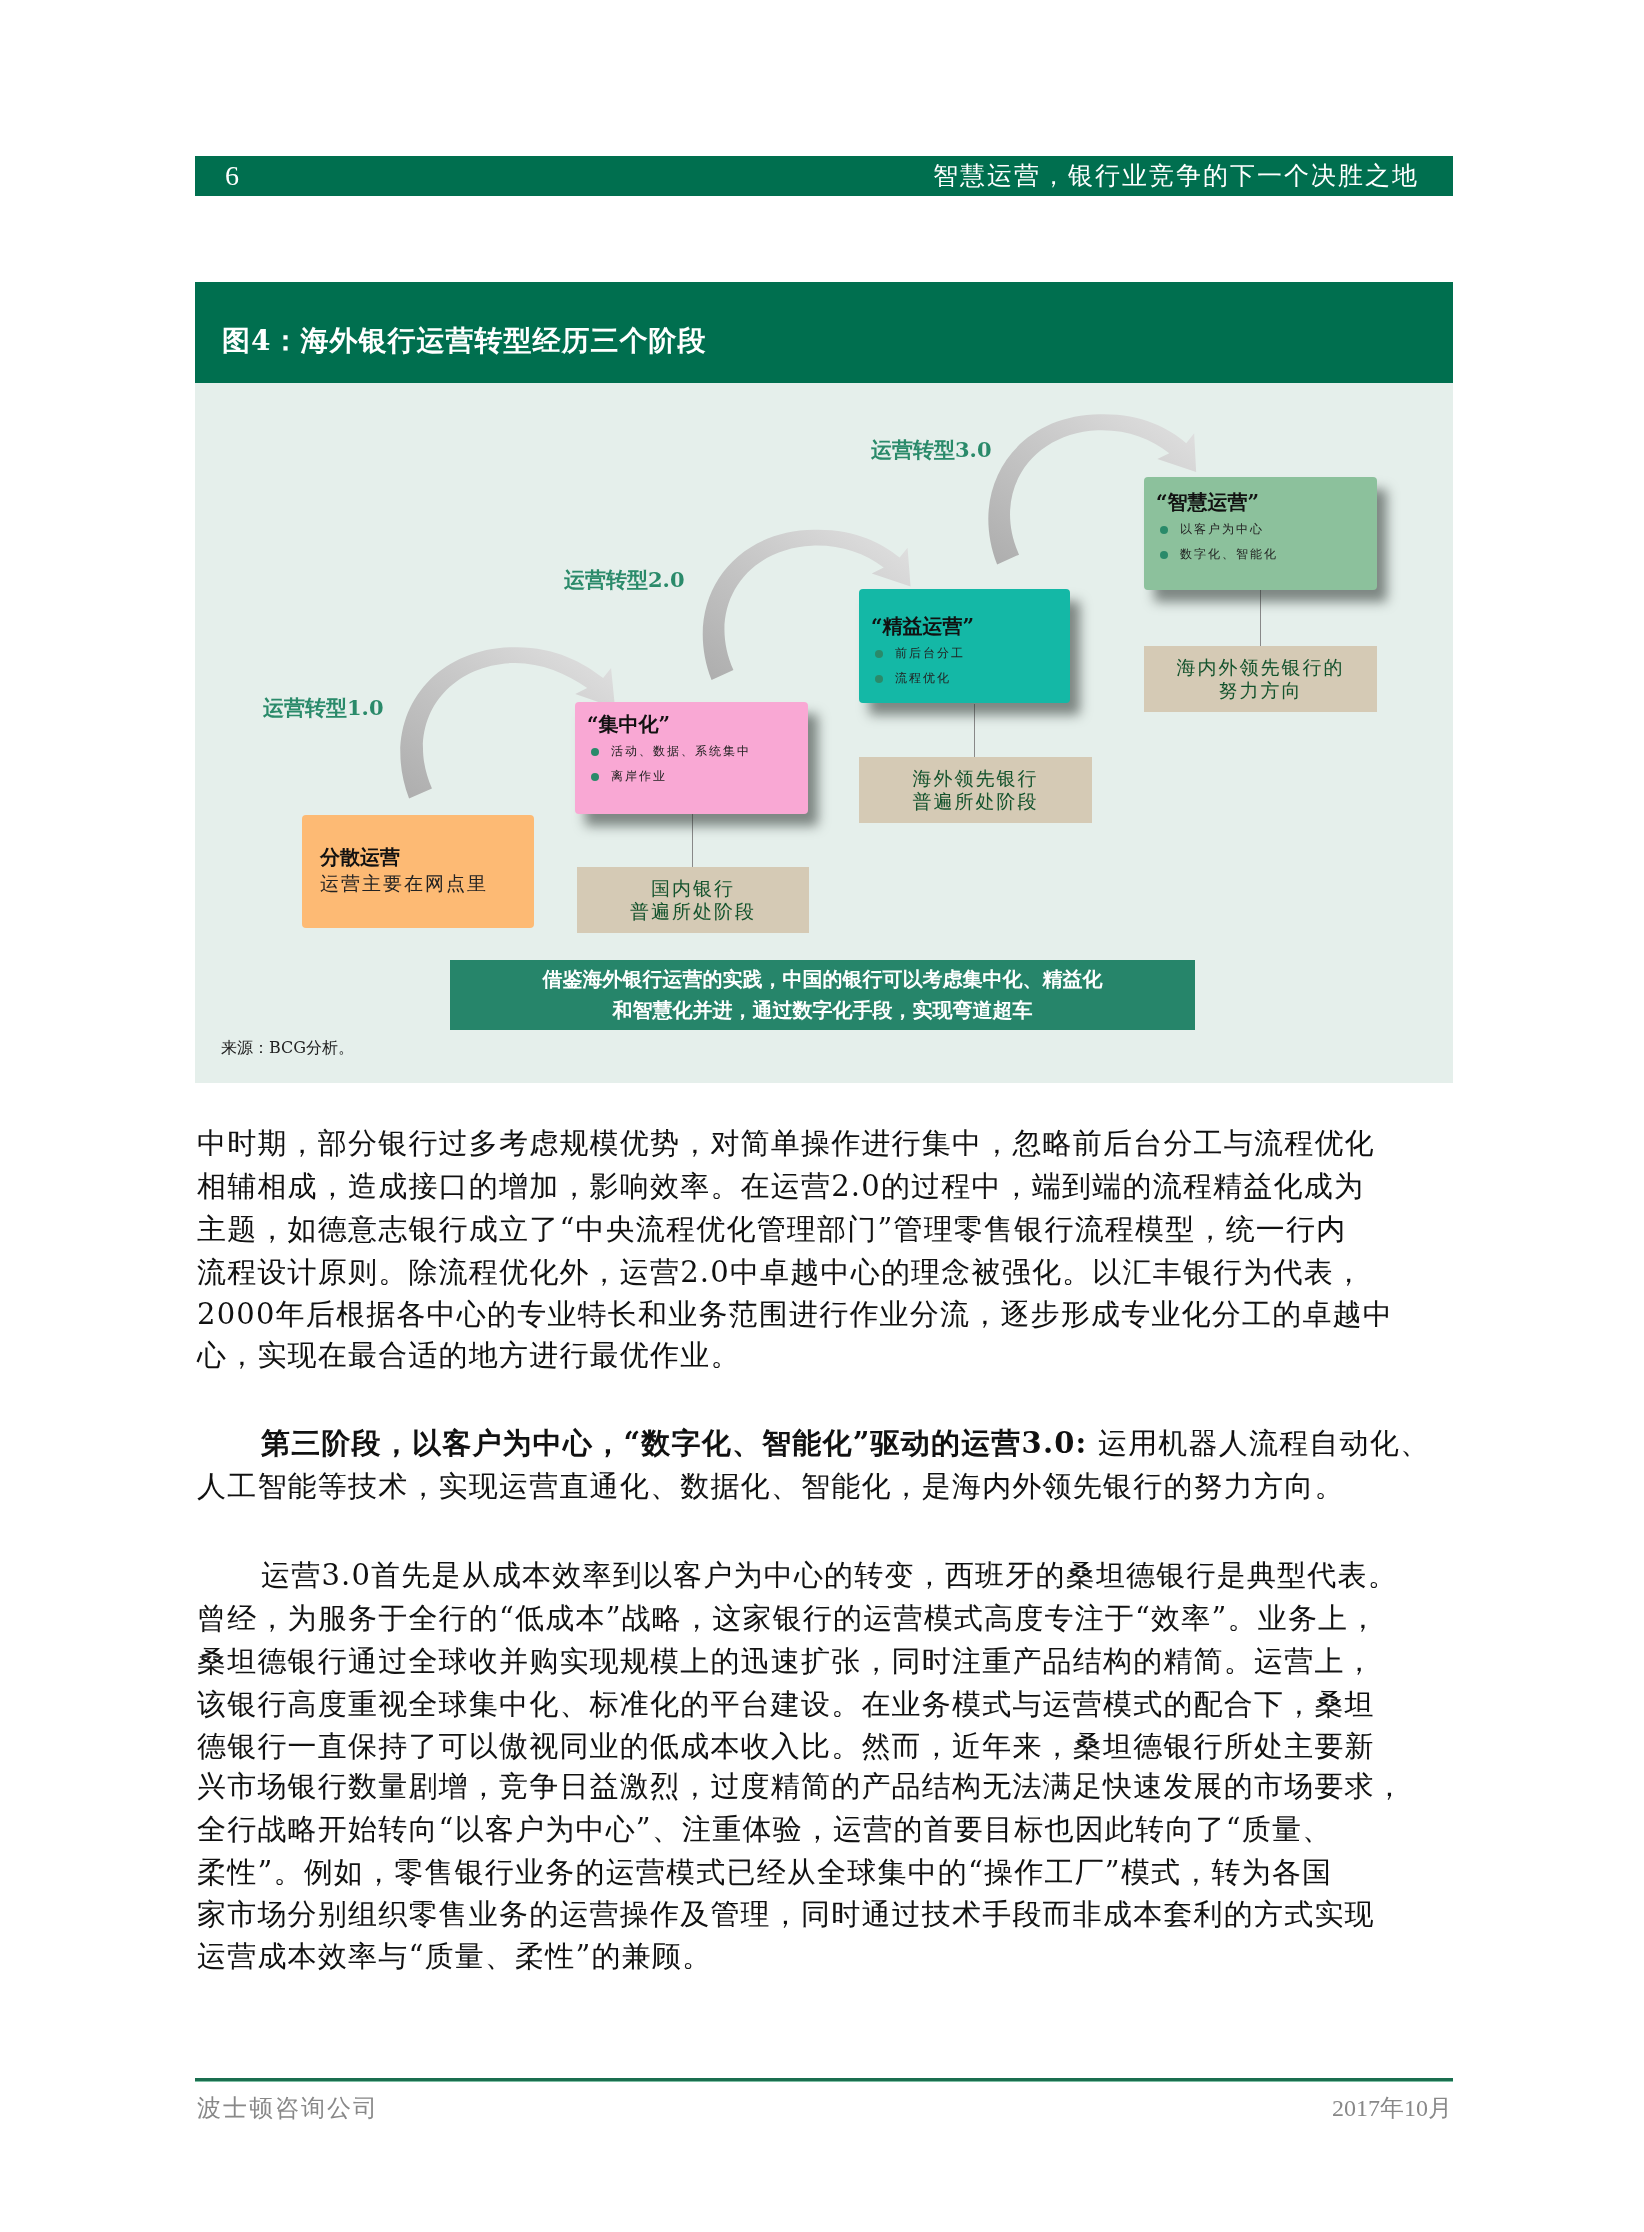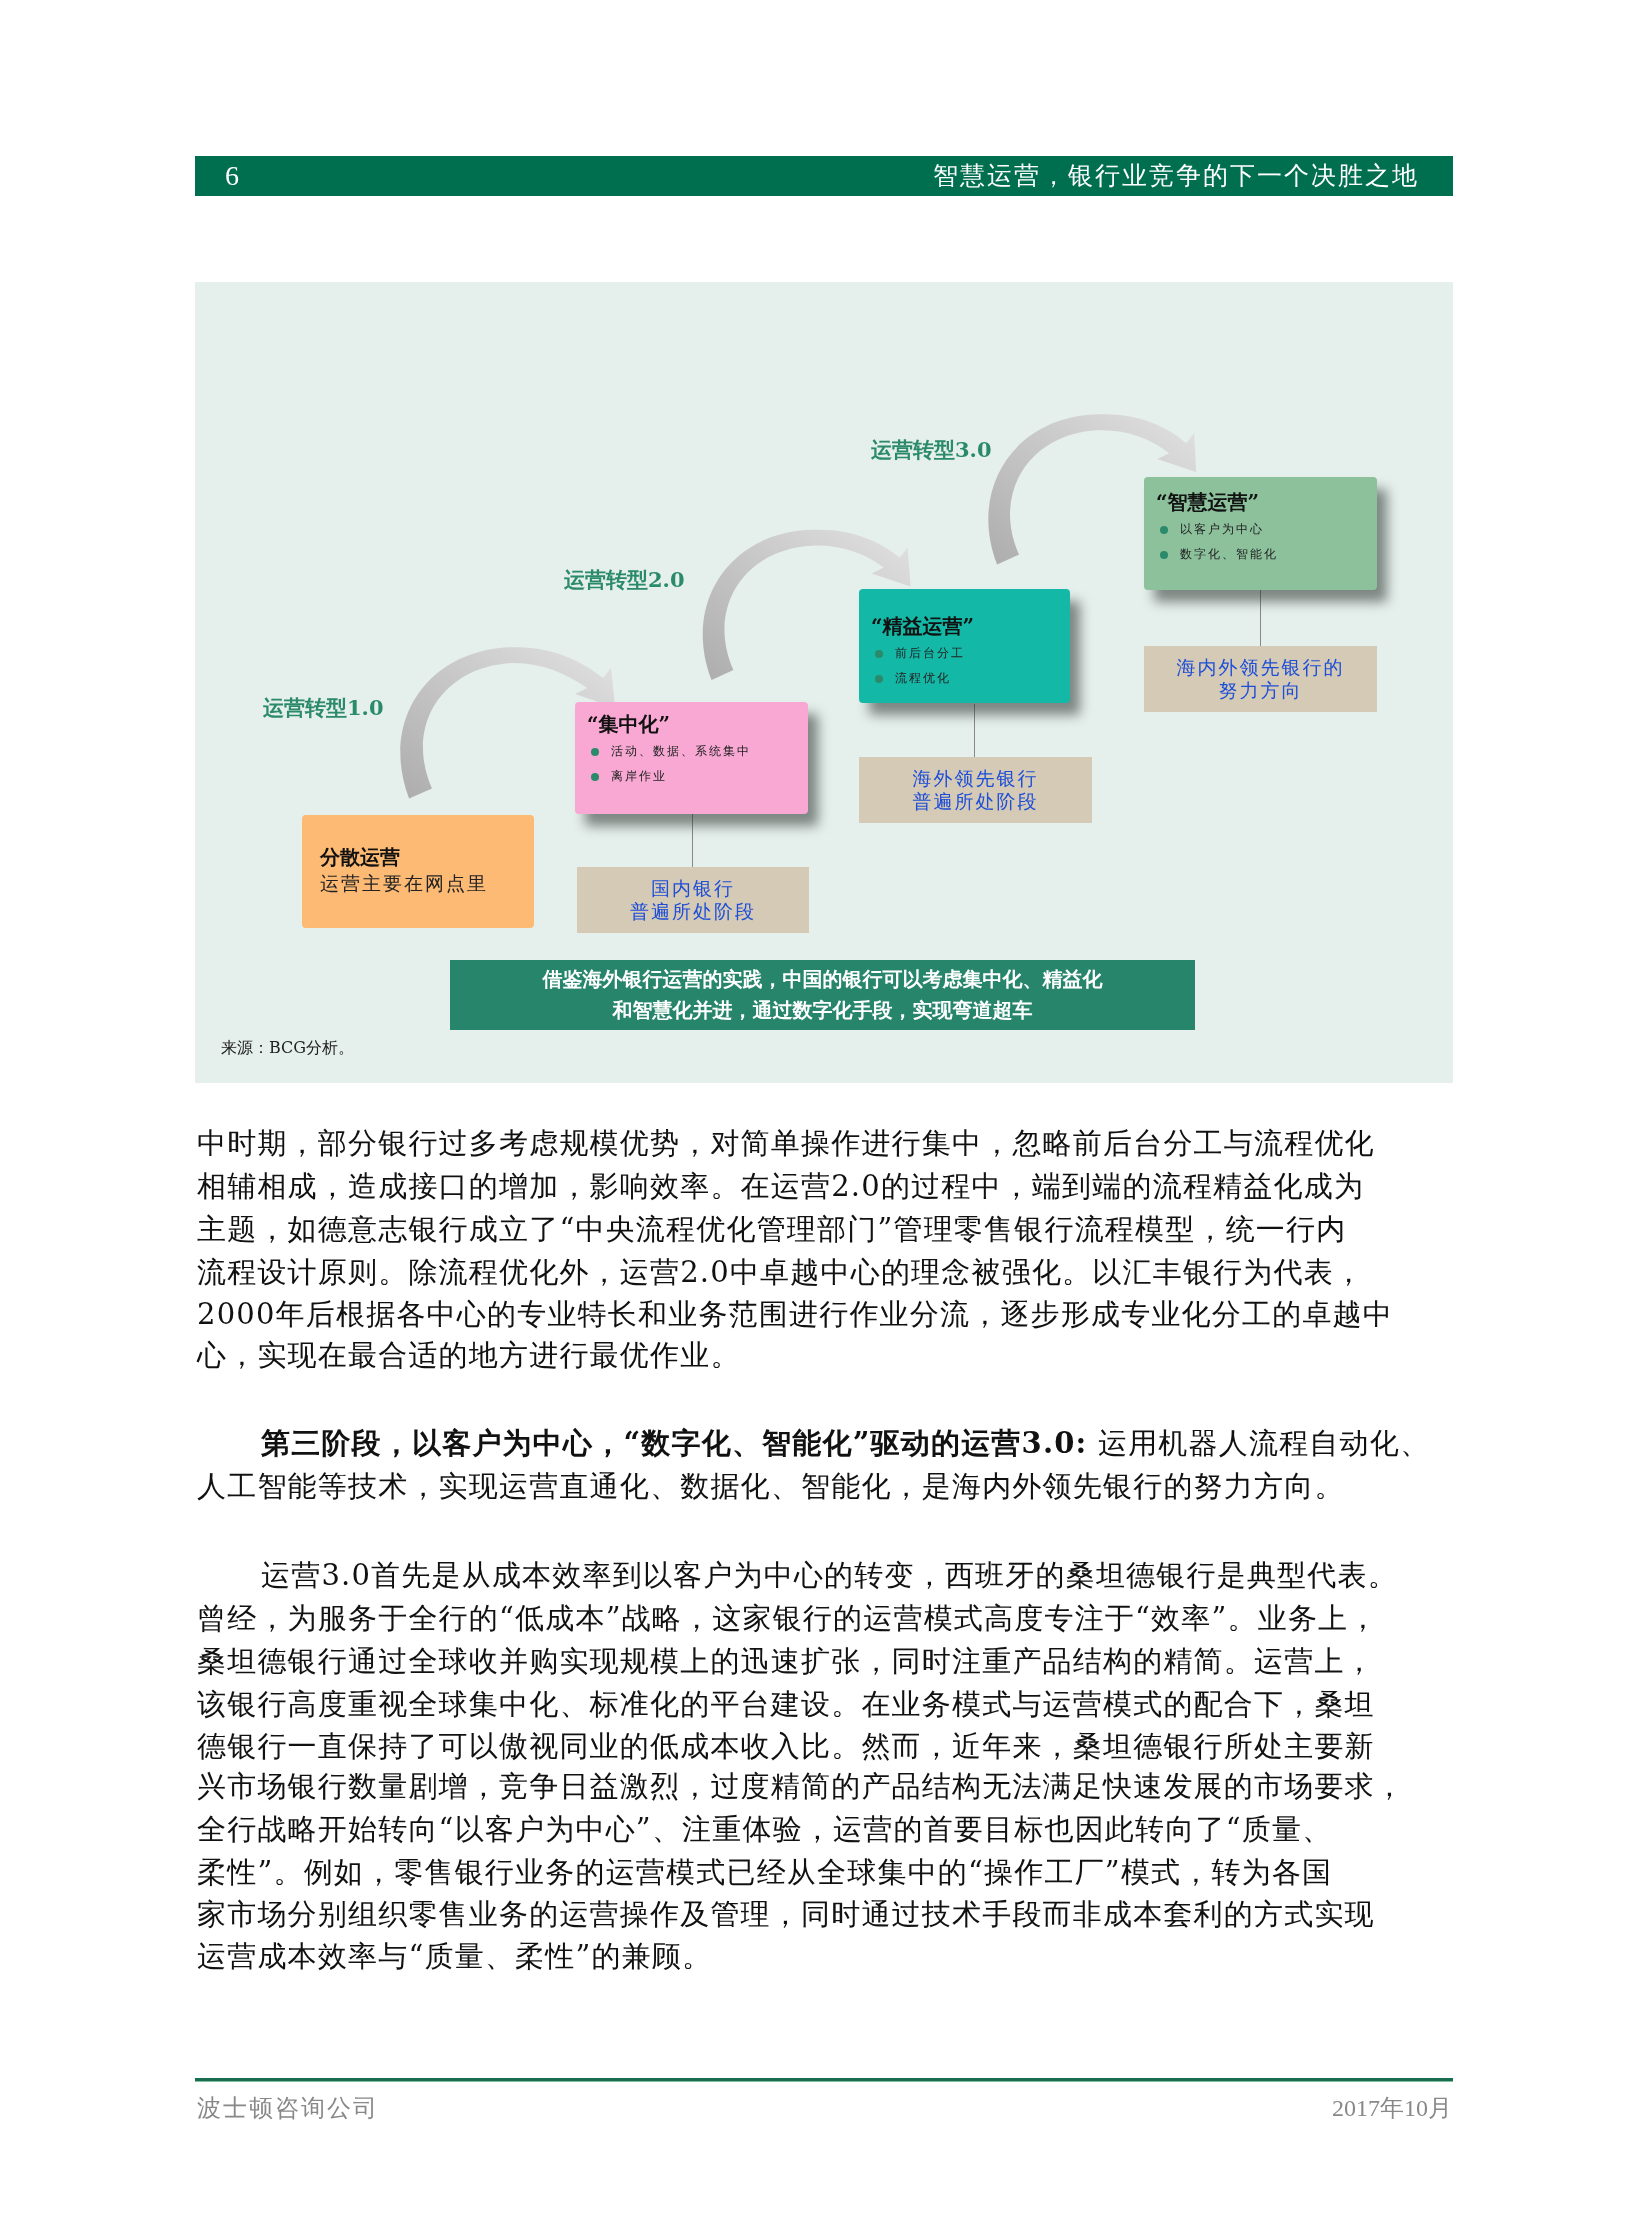--- a/index.html
+++ b/index.html
@@ -22,21 +22,21 @@
   .stage-label { position:absolute; color:#2a8a6a; font-weight:bold; font-size:21px; white-space:nowrap; }
 
   .box { position:absolute; border-radius:4px; box-sizing:border-box; }
   .box.shadow { box-shadow: 10px 12px 12px rgba(40,50,45,0.55); }
   .box-title { font-weight:bold; font-size:20px; line-height:24px; color:#111; }
   .box-text { font-size:19px; line-height:24px; color:#222; }
   .bullets { list-style:none; margin:4px 0 0 0; padding:0; }
   .bullets li { position:relative; padding-left:24px; font-size:12px; line-height:23px; margin-bottom:2px; letter-spacing:2px; color:#222; }
   .bullets li .dot { position:absolute; left:4px; top:8px; width:8px; height:8px; border-radius:50%; background:#2a8a6a; }
 
-  .tan { position:absolute; background:#d5cab5; text-align:center; font-size:19px; line-height:23px; color:#1d4ed8; letter-spacing:2px;
+  .tan { position:absolute; background:#d5cab5; text-align:center; font-size:19px; line-height:23px; color:#14532d; letter-spacing:2px;
          display:flex; flex-direction:column; justify-content:center; align-items:center; box-sizing:border-box; }
   .vline { position:absolute; width:1px; background:#888; }
 
   .callout { position:absolute; background:#26856a; color:#fff; font-weight:bold; text-align:center; font-size:20px; line-height:31px;
              display:flex; flex-direction:column; justify-content:center; }
   .source { position:absolute; font-size:16px; color:#222; }
 
   svg.arrows { position:absolute; left:0; top:0; }
 
   
@@ -51,20 +51,23 @@
 </style>
 </head>
 <body>
 
 <div class="abs page-header">
   <span class="page-num">6</span>
   <span class="page-running-title">智慧运营，银行业竞争的下一个决胜之地</span>
 </div>
 
 <div class="abs figure">
+  <div class="figure-title-bar">
+    <span class="figure-title">图4：海外银行运营转型经历三个阶段</span>
+  </div>
 
   <svg class="arrows" width="1258" height="801" viewBox="0 0 1264 805">
     <defs>
       <linearGradient id="arrGrad" x1="0" y1="1" x2="1" y2="0">
         <stop offset="0" stop-color="#adadad"></stop>
         <stop offset="0.55" stop-color="#c9c9c9"></stop>
         <stop offset="1" stop-color="#e2e2e2"></stop>
       </linearGradient>
     </defs>
 

